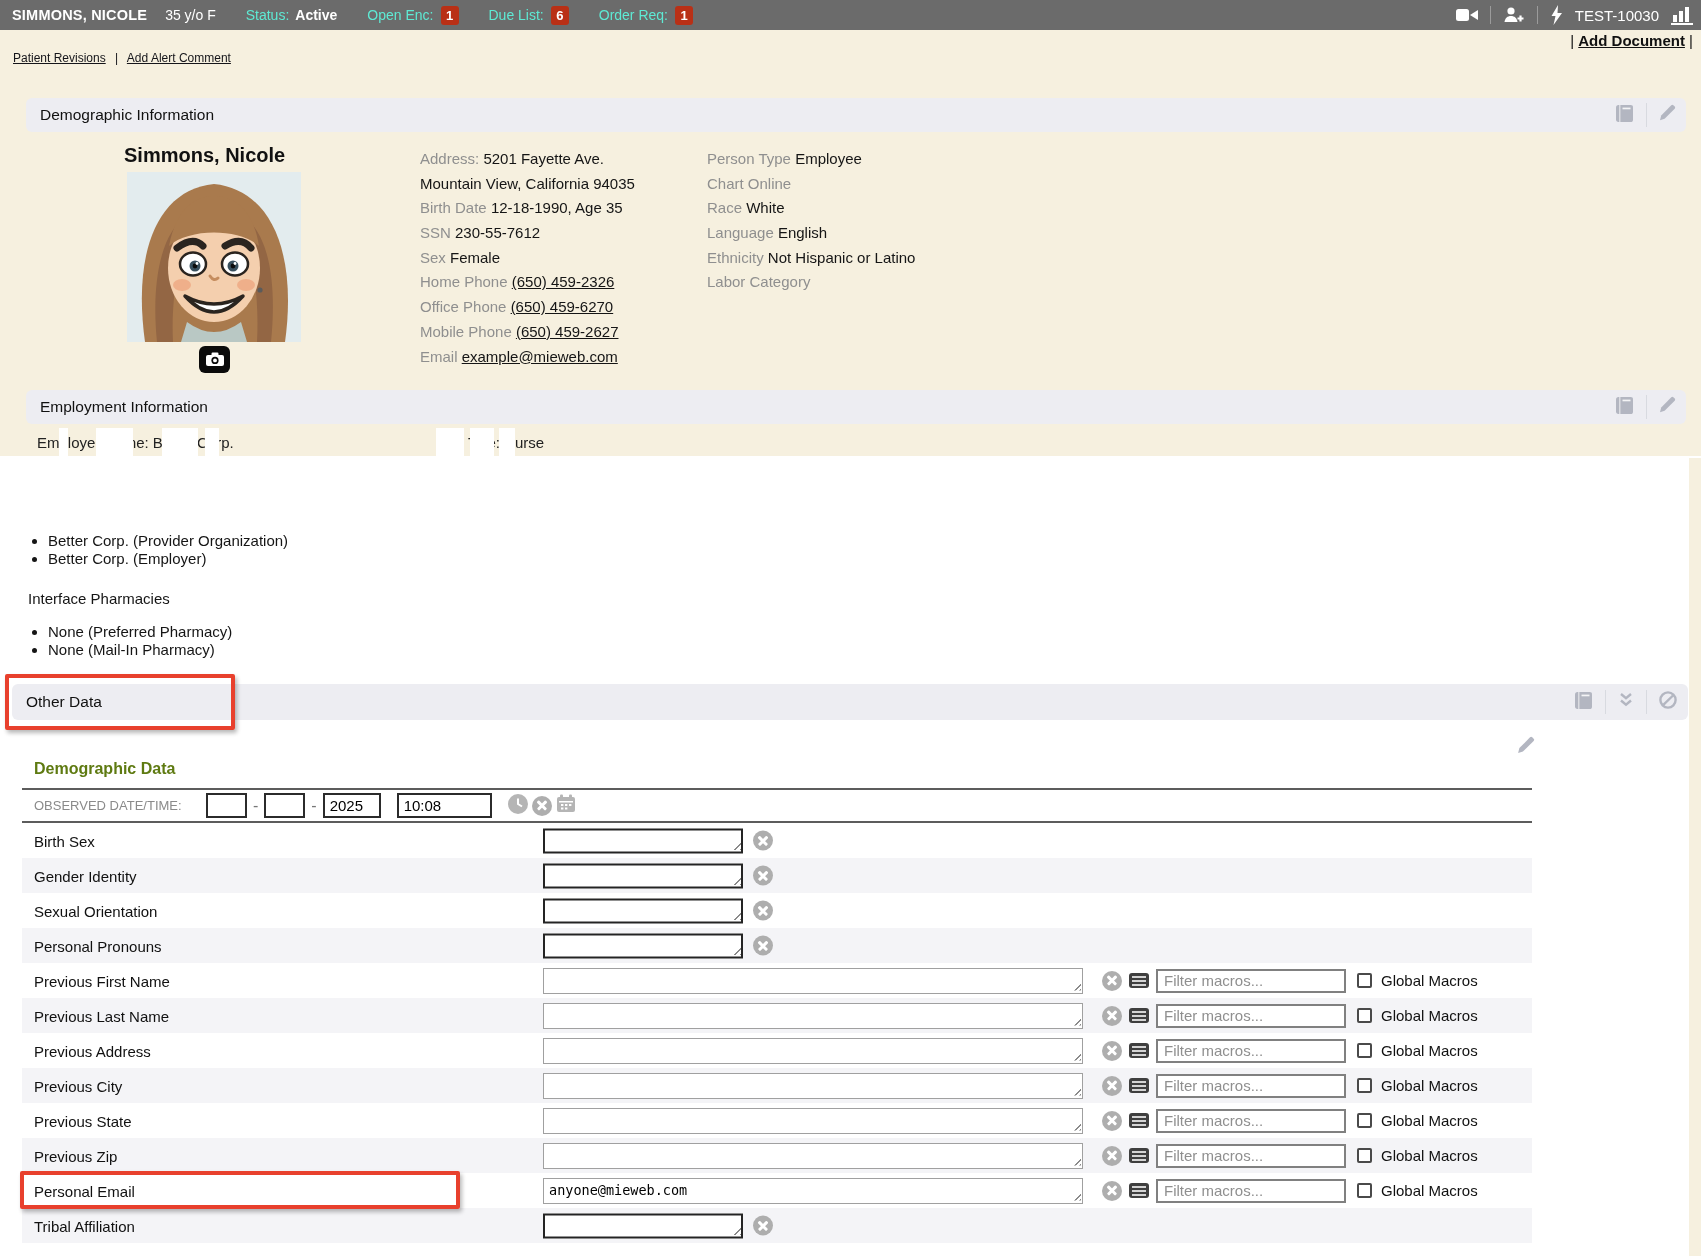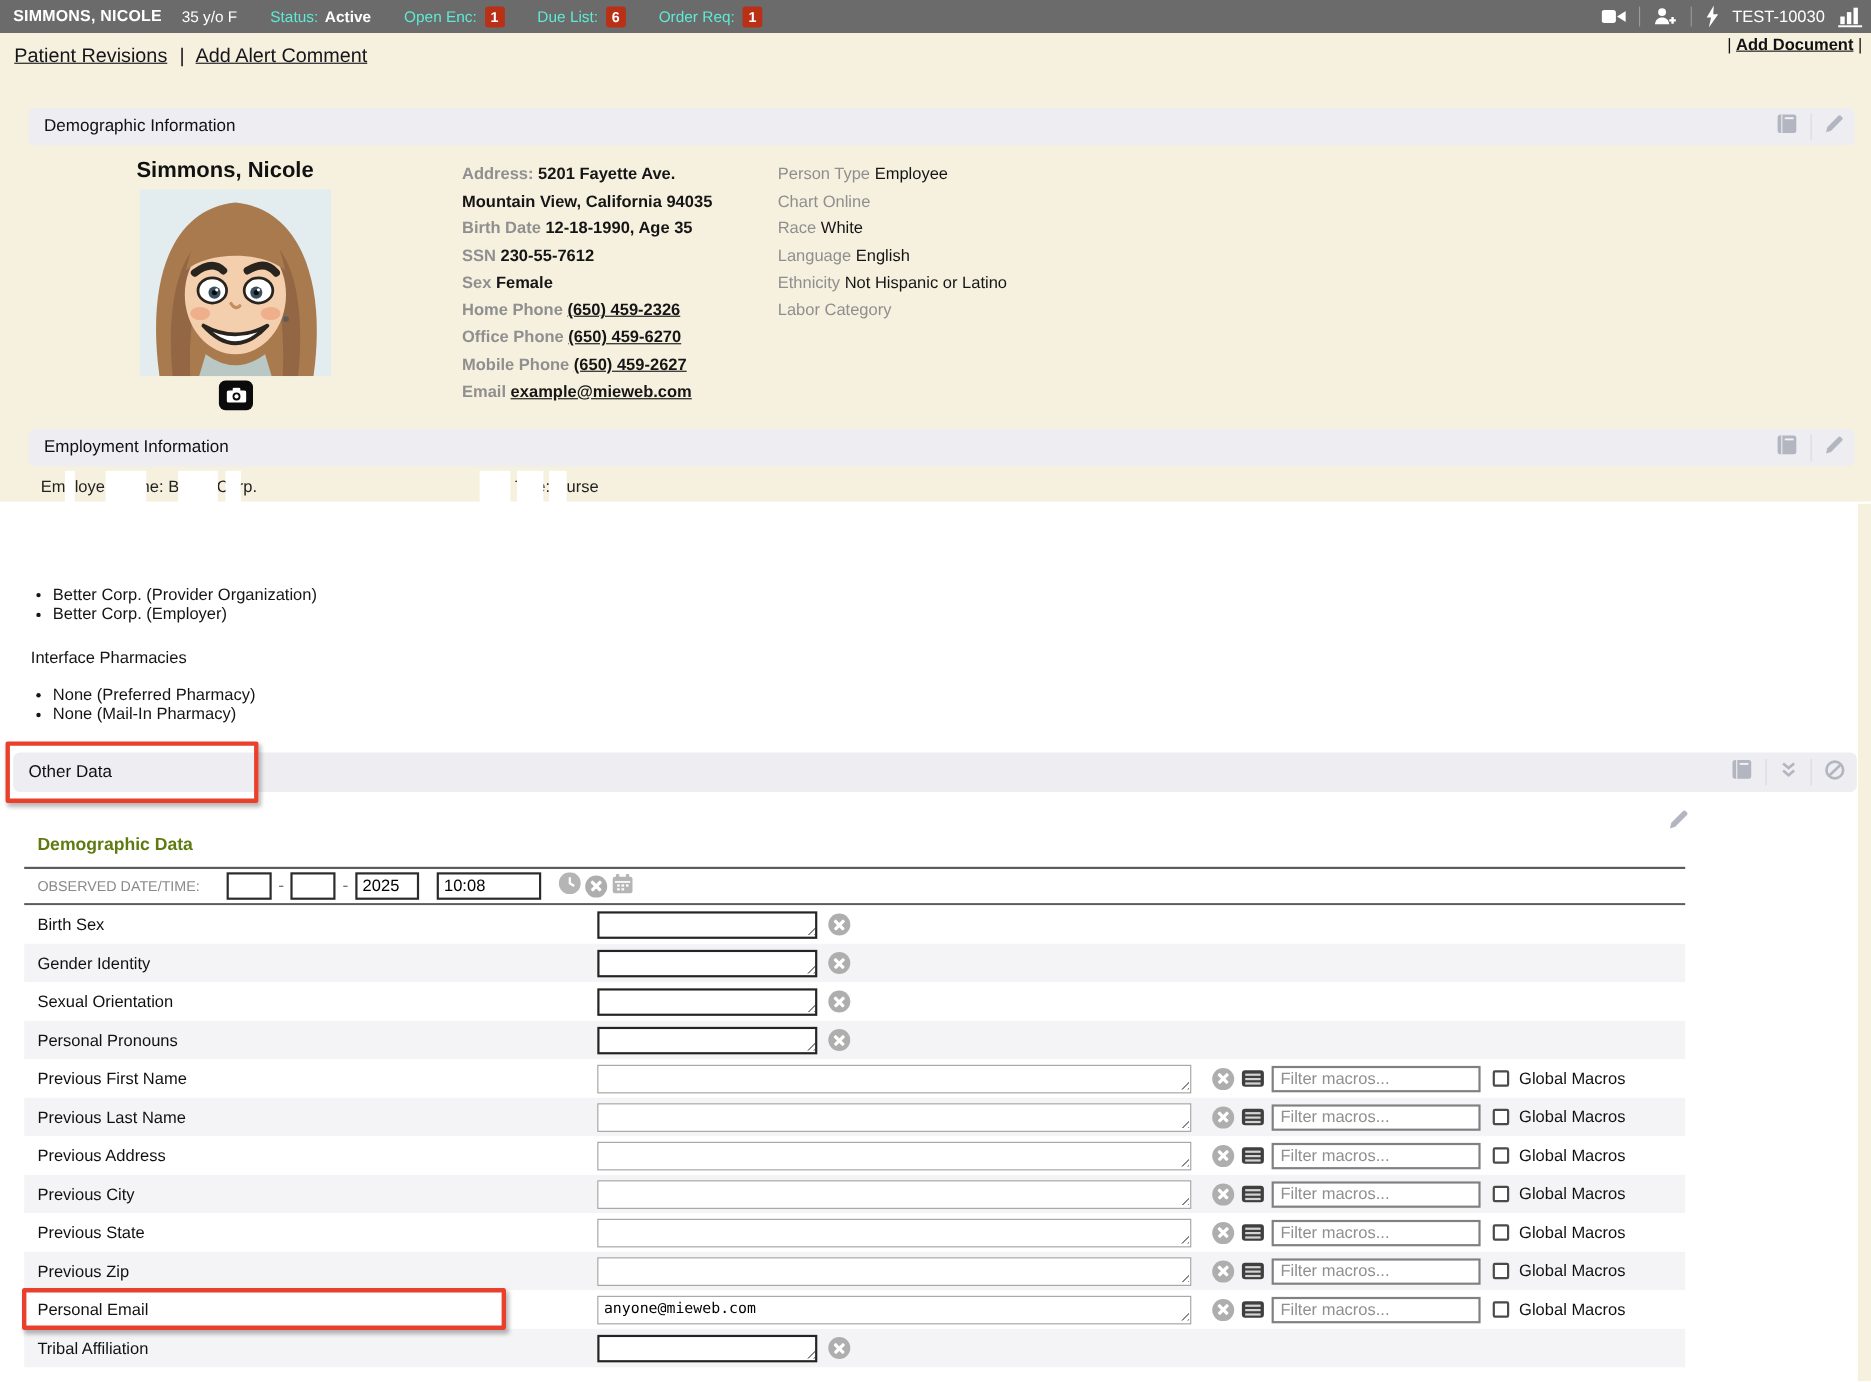--- a/index.html
+++ b/index.html
@@ -20,42 +20,42 @@
   .tb-sep { width:1px; height:18px; background:#9b9b9b; }
   .tb-id { font-size:15px; color:#fff; }
   .tb-ic { display:flex; align-items:center; }
 
   
   .beige { position:absolute; left:0; top:30px; width:1701px; height:428px; background:#f6f0df; }
   .beige-strip { position:absolute; left:1689px; top:458px; width:12px; height:798px; background:#f6f0df; }
 
   .adddoc { position:absolute; top:32px; right:8px; font-size:15px; color:#111; }
   .adddoc a { color:#111; text-decoration:underline; font-weight:600; }
-  .toplinks { position:absolute; top:40px; left:13px; font-size:18px; color:#15151a; }
+  .toplinks { position:absolute; top:51px; left:13px; font-size:12px; color:#15151a; }
   .toplinks a { color:#15151a; text-decoration:underline; }
   .toplinks .pipe2 { margin:0 6px; }
 
   
   .secbar { position:absolute; height:34px; background:#ededf2; border-radius:6px;
             display:flex; align-items:center; padding:0 14px; }
   .secbar .sectitle { font-size:15.5px; font-weight:normal; color:#111; }
   .sec-icons { position:absolute; right:10px; top:0; height:100%; display:flex; align-items:center; gap:11px; }
   .hd-sep { width:1px; height:24px; background:#d8dae0; }
   .bar-demo { left:26px; top:98px;  width:1660px; }
   .bar-emp  { left:26px; top:390px; width:1660px; }
   .bar-other{ left:12px; top:684px; width:1676px; height:36px; }
 
   
   .pname { position:absolute; left:124px; top:144px; font-size:20px; font-weight:bold; color:#111; }
   .avatar { position:absolute; left:127px; top:172px; width:174px; height:170px; overflow:hidden; }
   .cam-btn { position:absolute; left:199px; top:346px; width:31px; height:27px; background:#0b0b0b;
              border-radius:6px; display:flex; align-items:center; justify-content:center; }
 
   .dcol { position:absolute; top:147px; font-size:15px; }
-  .dcol-left { left:420px; width:285px;font-weight:bold; }
+  .dcol-left { left:420px; width:285px; }
   .dcol-right { left:707px; width:420px; }
   .dline { height:24.7px; line-height:24.7px; white-space:nowrap; }
   .dlbl { color:#8f8f8f; }
   .dval { color:#151515; }
   .dlink { color:#151515; text-decoration:underline; }
 
   
   .emp-partial { position:absolute; left:37px; top:434px; width:1200px; font-size:15px; color:#222; }
   .emp-right { position:absolute; left:403px; top:0; }
   .wpatch { position:absolute; background:#fff; }

